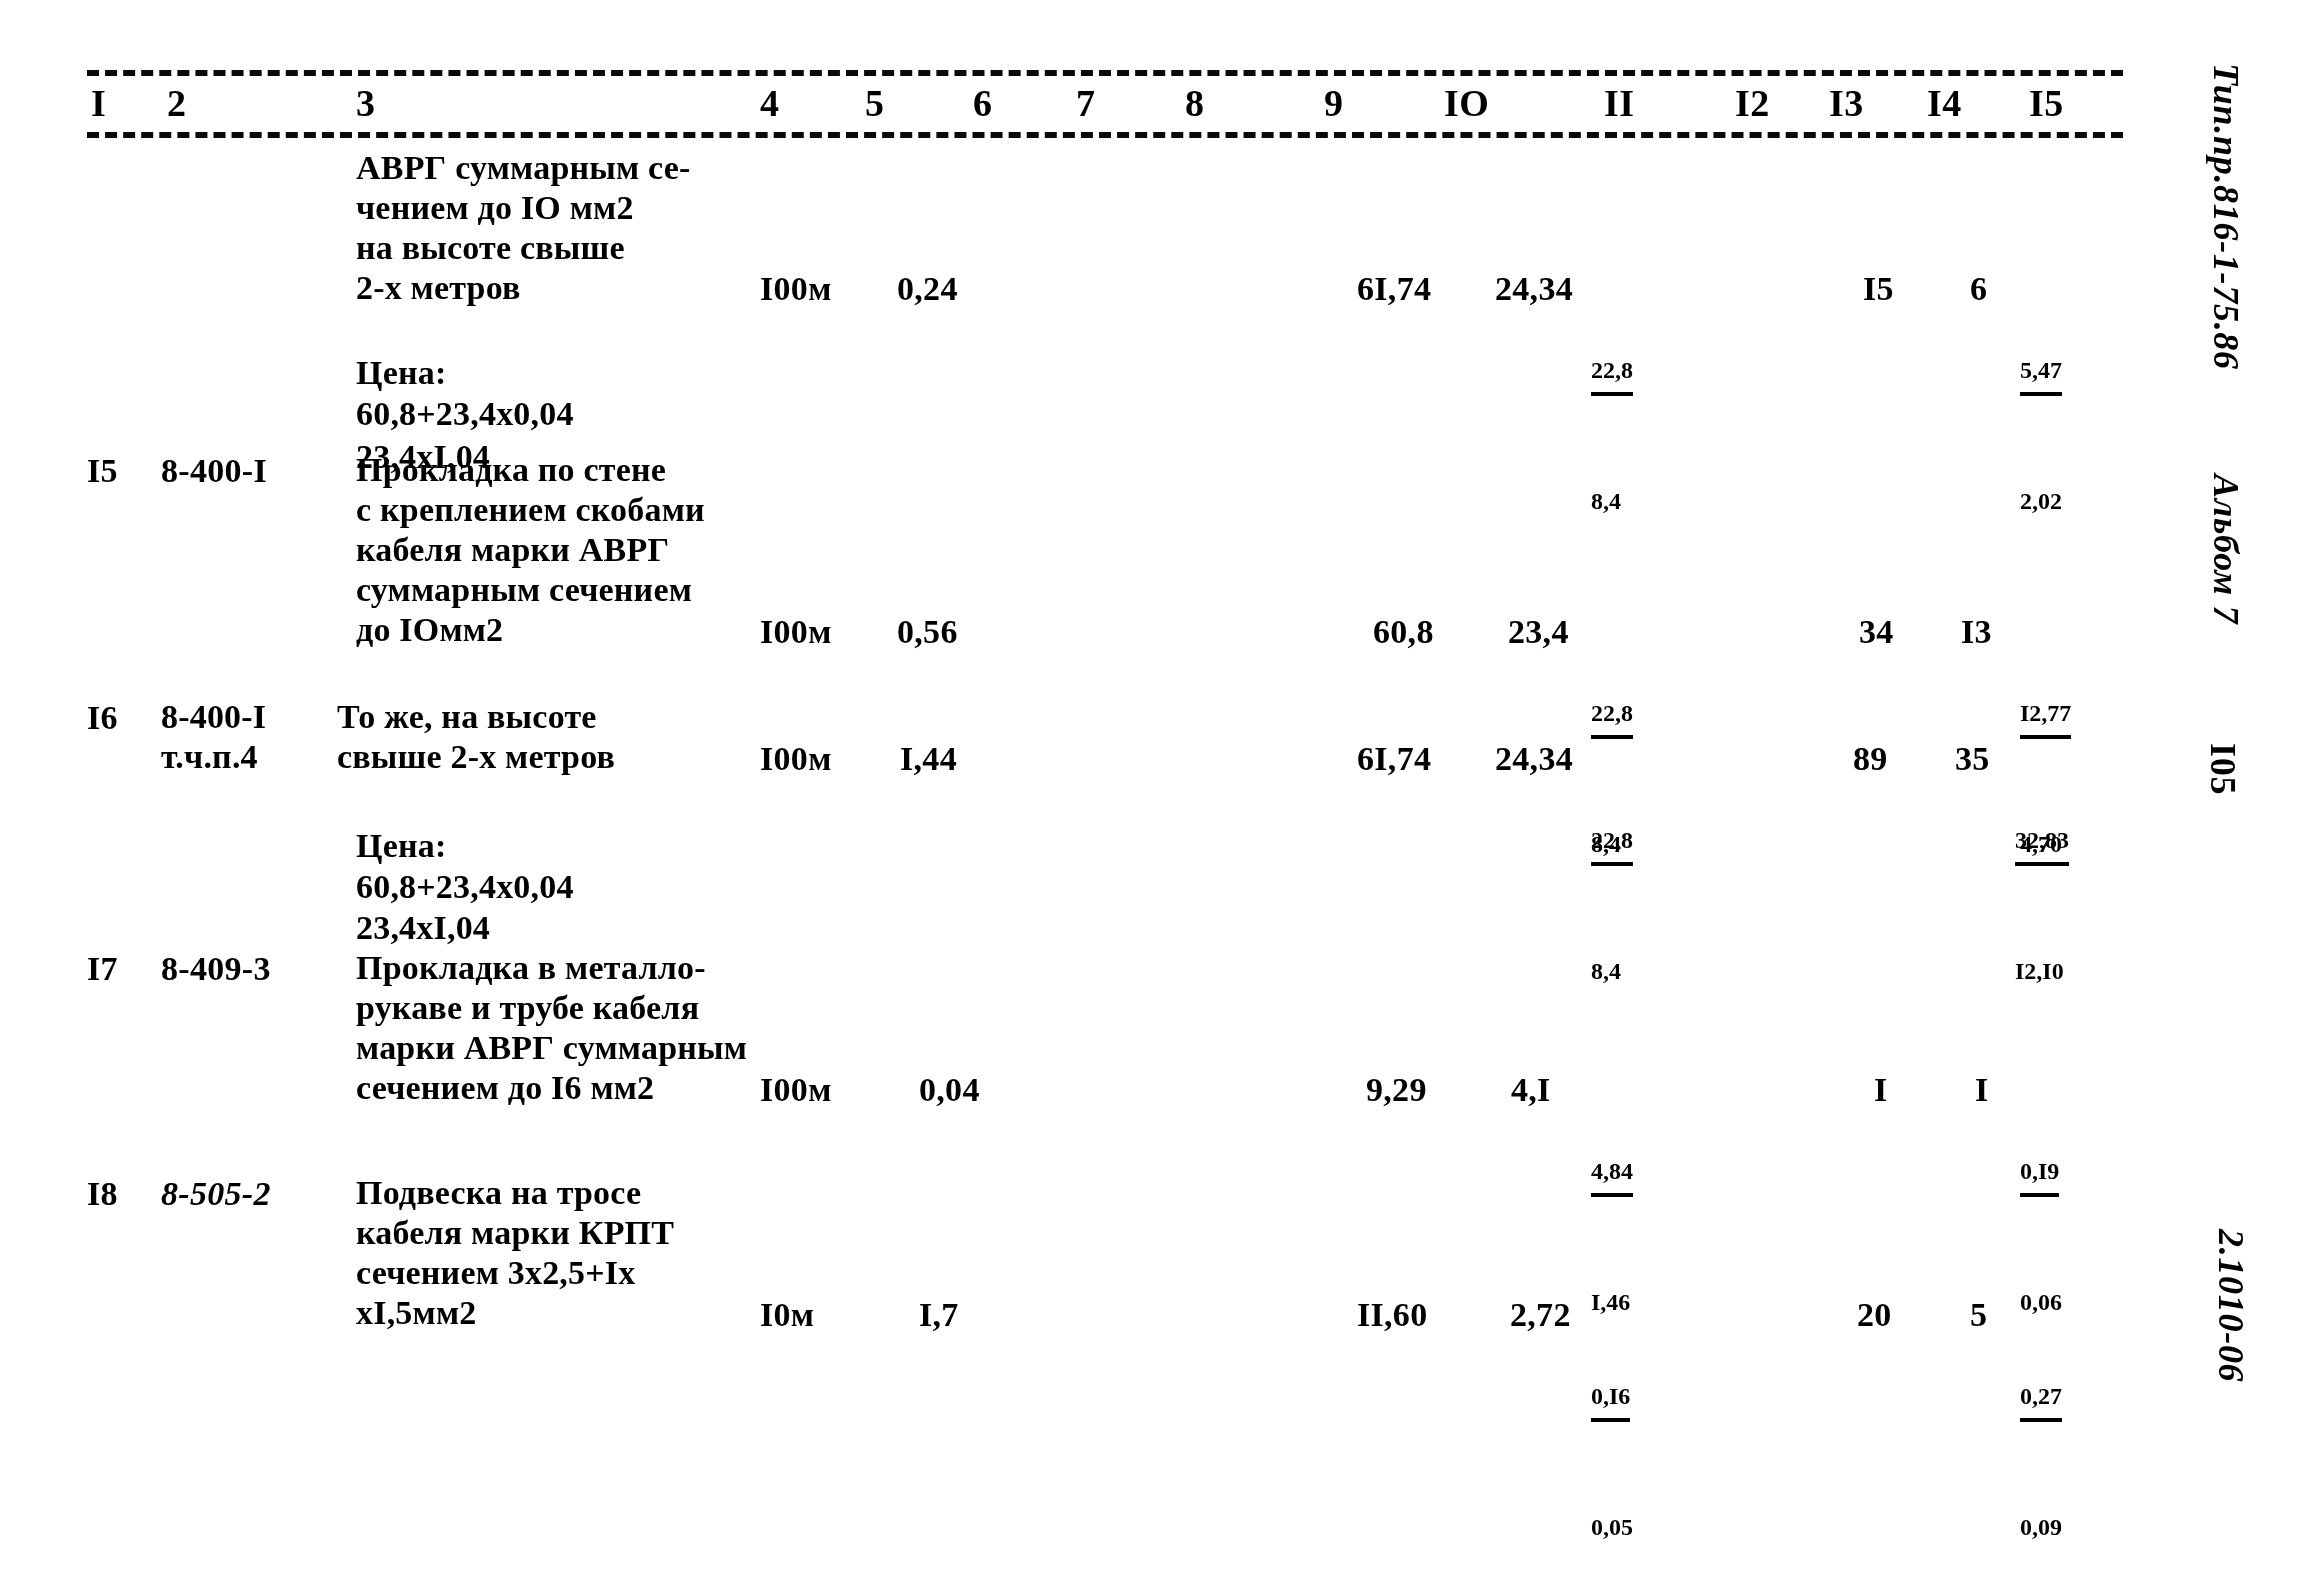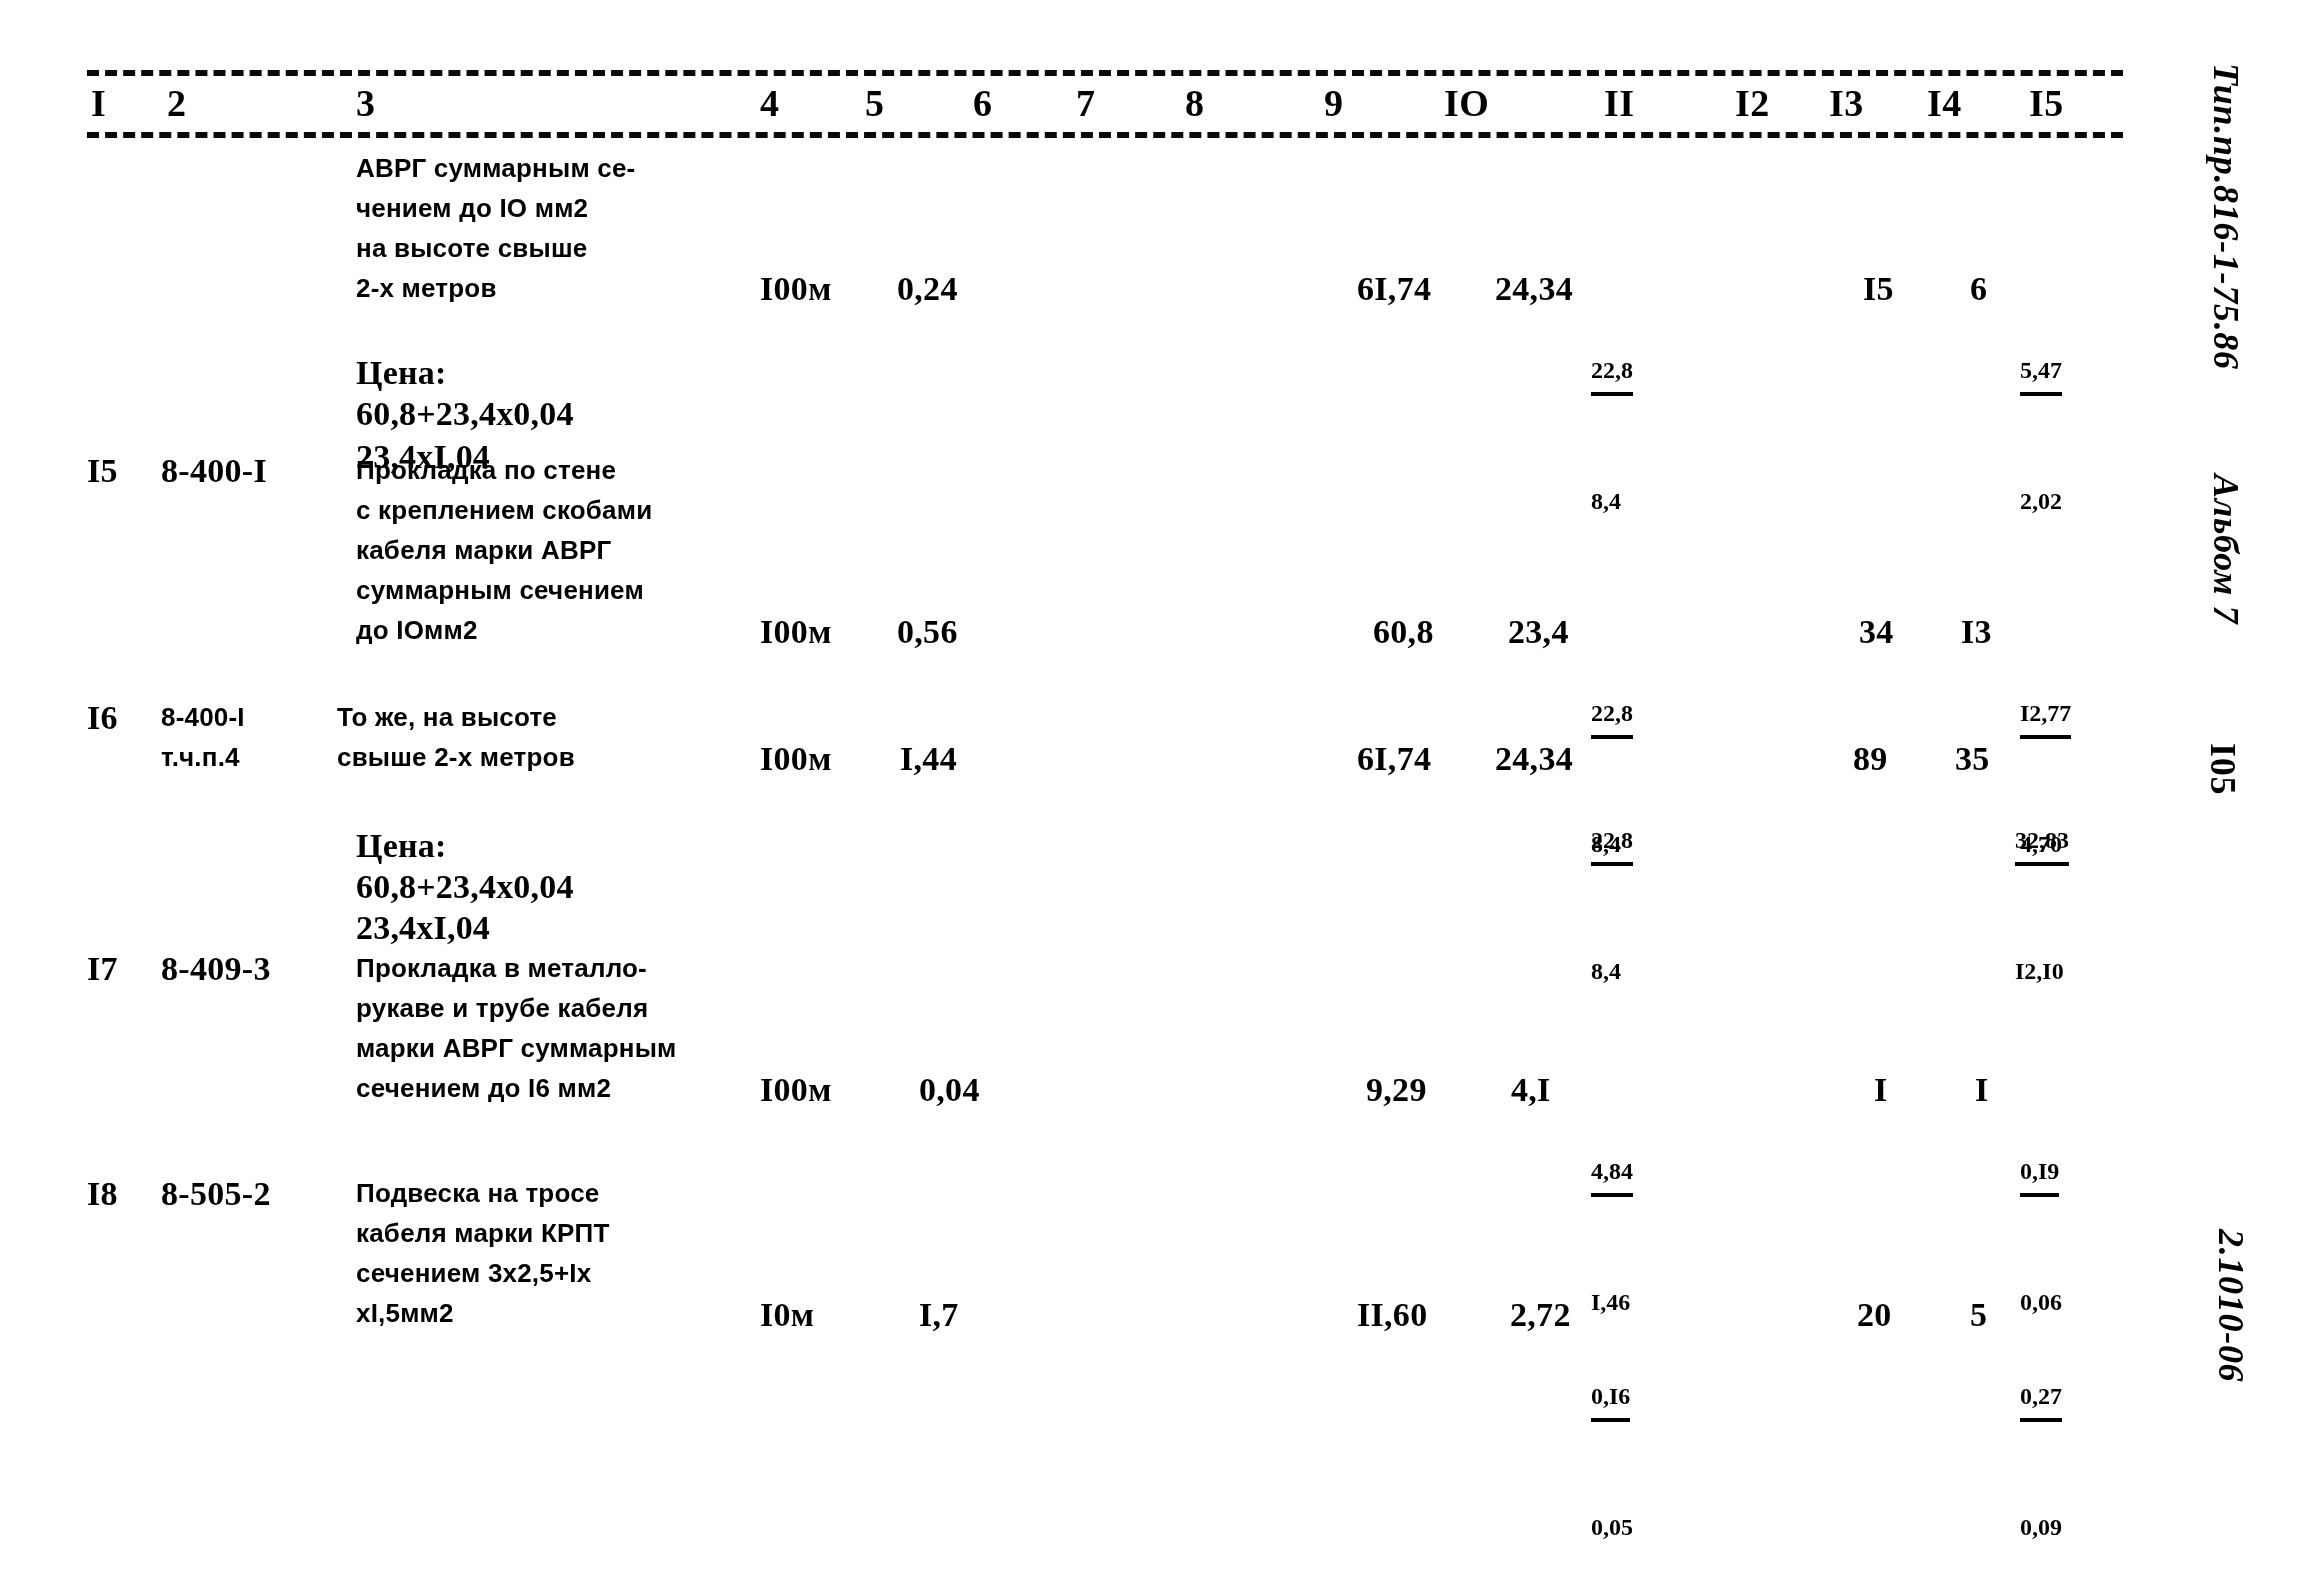--- a/index.html
+++ b/index.html
@@ -95,22 +95,22 @@
     width: max-content;
   }
   .frac .denom {
     display: block;
     padding-top: 2.9px;
   }
 
   
   .desc {
     position: absolute;
-    font-family: Liberation Sans, sans-serif;
-    font-size: 26px;
+    font-family: Liberation Serif, serif;
+    font-size: 34px;
     font-weight: 700;
     line-height: 40px;
     white-space: pre-line;
     letter-spacing: 0.2px;
   }
 
   .note {
     position: absolute;
     font-family: "Liberation Serif", "DejaVu Serif", serif;
     font-size: 34px;
@@ -298,21 +298,21 @@
       <span class="cell num" style="left:1940px; top:121px;">I</span>
 
       <span class="frac" style="left:2020px; top:121px;">
         <span class="numer">0,I9</span>
         <span class="denom">0,06</span>
       </span>
     </div>
 
     <div class="row" style="height:233px;">
       <span class="cell" style="left:87px; top:0px;">I8</span>
-      <span class="cell" style="left:161px; top:0px;">8-505-2</span>
+      <span class="cell" style="left:161px; top:0px;font-style:italic;">8-505-2</span>
       <span class="desc" style="left:356px; top:0px; width:436px;">Подвеска на тросе
 кабеля марки КРПТ
 сечением 3x2,5+Iх
 хI,5мм2</span>
       <span class="cell" style="left:760px; top:121px;">I0м</span>
       <span class="cell num" style="left:884px; top:121px;">I,7</span>
 
       <span class="cell num" style="left:1322px; top:121px;">II,60</span>
       <span class="cell num" style="left:1475px; top:121px;">2,72</span>
 

